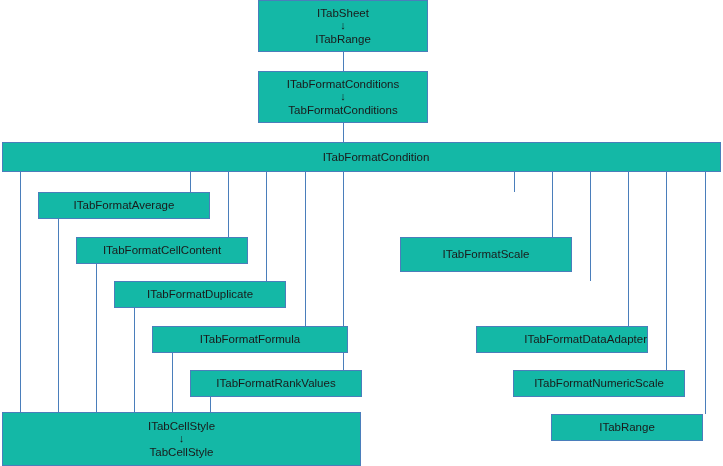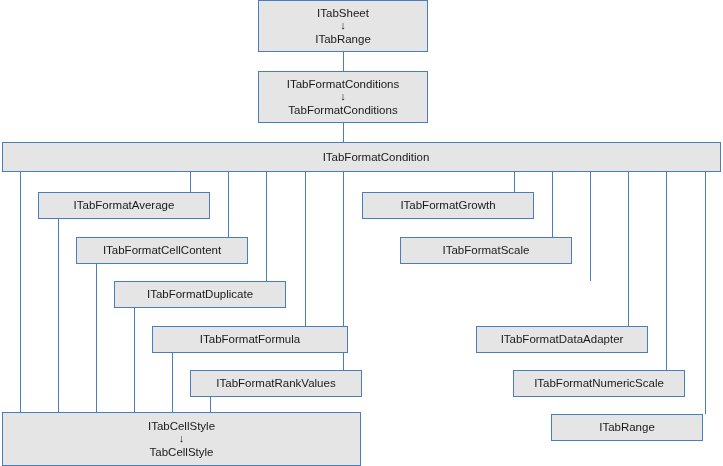--- a/index.html
+++ b/index.html
@@ -1,20 +1,20 @@
 <!DOCTYPE html>
 <html><head>
 <meta charset="utf-8">
 <style>
   html,body{margin:0;padding:0;background:#ffffff;}
   body{font-family:"Liberation Sans","DejaVu Sans",sans-serif;}
   #canvas{position:relative;width:723px;height:466px;overflow:hidden;background:#fff;}
   .box{
     position:absolute;
-    background:#e5e5e5;
+    background:#14b8a6;
     border:1px solid #4a7ebb;
     box-sizing:border-box;
     display:flex;
     flex-direction:column;
     align-items:center;
     justify-content:center;
     color:#1a1a1a;
     font-size:11.5px;
     line-height:1.25;
     text-align:center;
@@ -74,27 +74,24 @@
     </div>
     <div class="box" style="left: 114px; top: 281px; width: 172px; height: 27px;">
       <span class="ln">ITabFormatDuplicate</span>
     </div>
     <div class="box" style="left: 152px; top: 326px; width: 196px; height: 27px;">
       <span class="ln">ITabFormatFormula</span>
     </div>
     <div class="box" style="left: 190px; top: 370px; width: 172px; height: 27px;">
       <span class="ln">ITabFormatRankValues</span>
     </div>
-    <div class="box" style="left: 362px; top: 192px; width: 172px; height: 27px;">
-      <span class="ln">ITabFormatGrowth</span>
-    </div>
-    <div class="box" style="left: 400px; top: 237px; width: 172px; height: 27px;">
+    <div class="box" style="left: 400px; top: 237px; width: 172px; height: 35px;">
       <span class="ln">ITabFormatScale</span>
     </div>
-    <div class="box" style="left: 476px; top: 326px; width: 172px; height: 27px;">
+    <div class="box" style="left: 476px; top: 326px; width: 172px; height: 27px; align-items: flex-end;">
       <span class="ln">ITabFormatDataAdapter</span>
     </div>
     <div class="box" style="left: 513px; top: 370px; width: 172px; height: 27px;">
       <span class="ln">ITabFormatNumericScale</span>
     </div>
     <div class="box" style="left: 2px; top: 412px; width: 359px; height: 54px;">
       <span class="ln">ITabCellStyle</span>
       <span class="arrow">↓</span>
       <span class="ln">TabCellStyle</span>
     </div>

